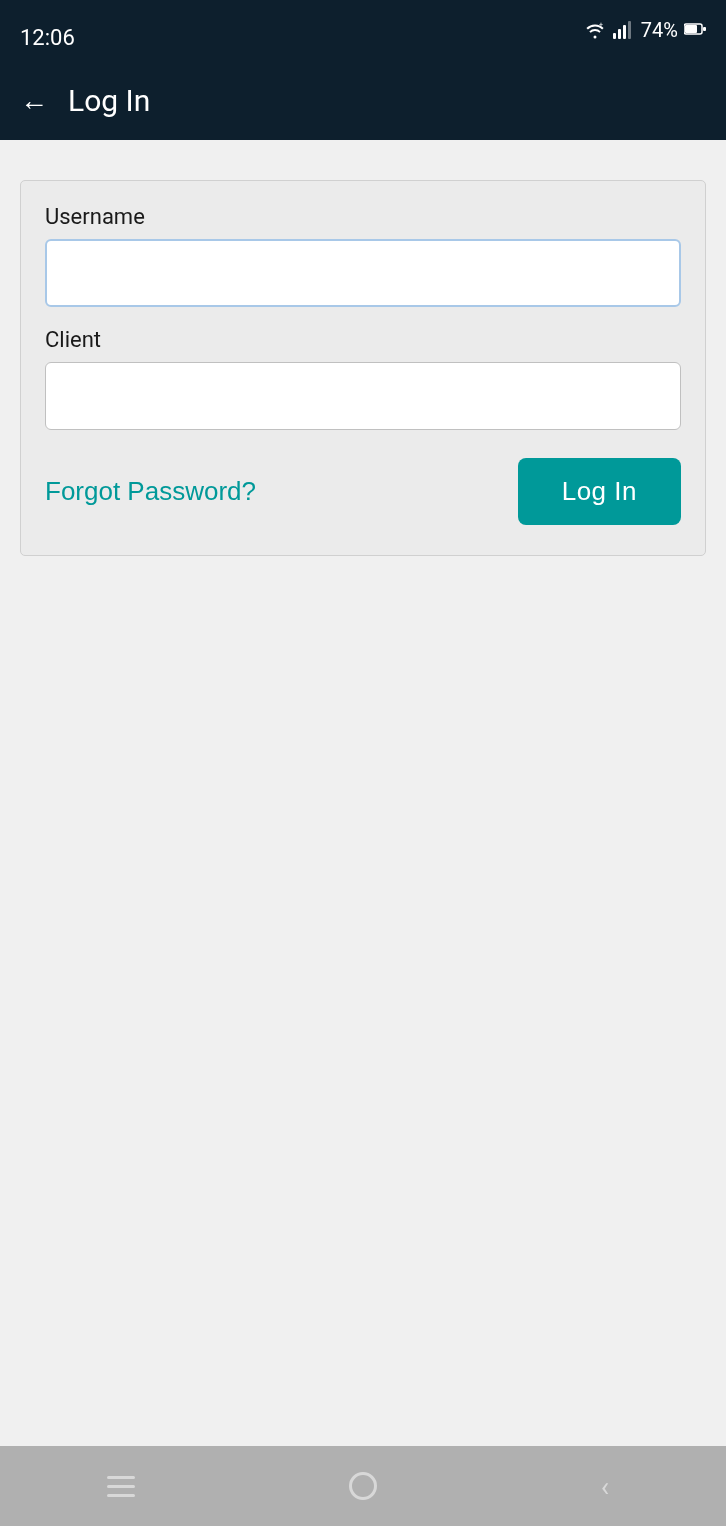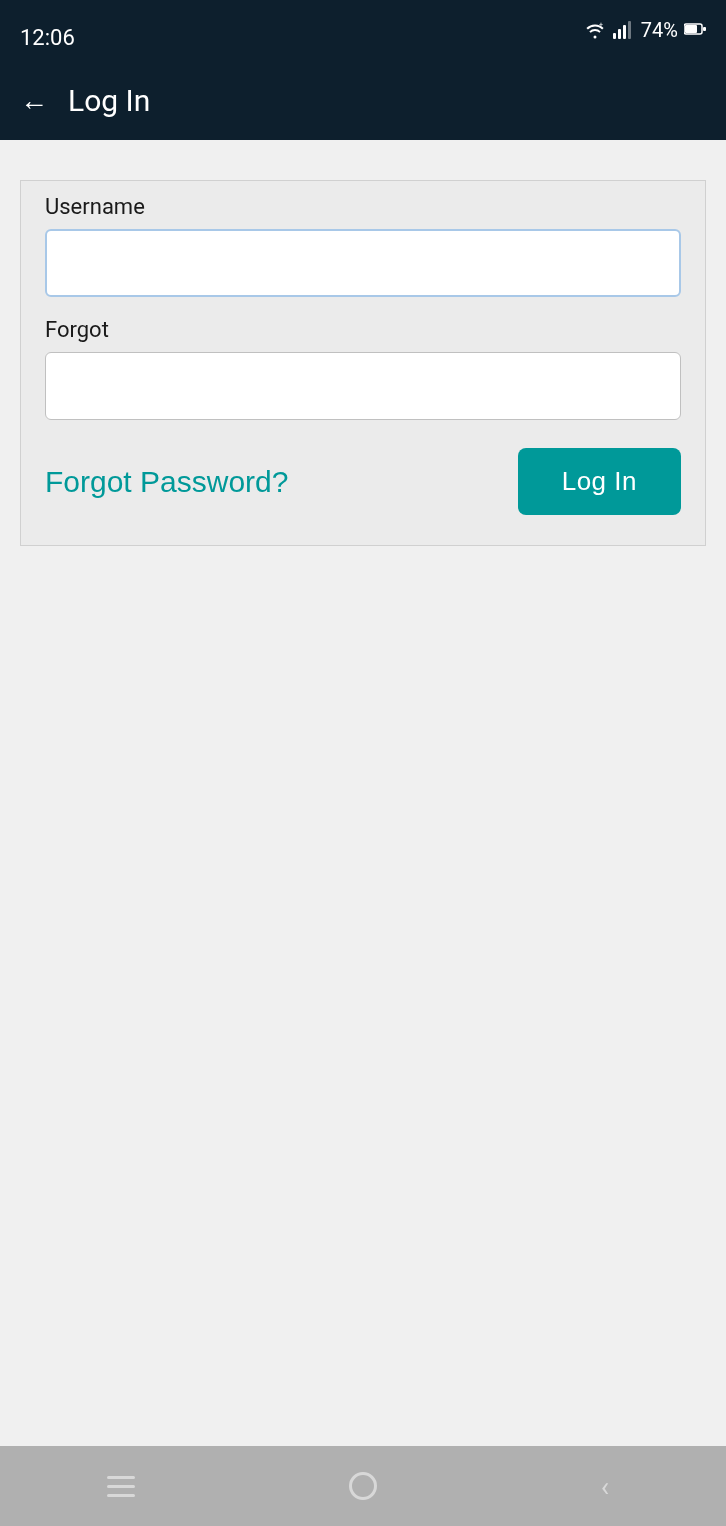--- a/index.html
+++ b/index.html
@@ -77,22 +77,22 @@
     
     .main-content {
       flex: 1;
       background: #f0f0f0;
       padding: 40px 20px 20px 20px;
     }
 
     
     .login-card {
       background: #ebebeb;
-      border-radius: 0;
-      padding: 13px 24px 30px 24px;
+      border-radius: 5px;
+      padding: 23px 24px 30px 24px;
       border: 1px solid #d0d0d0;
     }
 
     .field-group {
       margin-bottom: 20px;
     }
 
     .field-label {
       font-size: 22px;
       color: #1a1a1a;
@@ -119,21 +119,21 @@
 
     
     .actions-row {
       display: flex;
       justify-content: space-between;
       align-items: center;
       margin-top: 28px;
     }
 
     .forgot-password-link {
-      font-size: 30px;
+      font-size: 26px;
       color: #009999;
       text-decoration: none;
       cursor: pointer;
       background: none;
       border: none;
       padding: 0;
     }
 
     .login-button {
       background: #009999;
@@ -248,21 +248,21 @@
 <div class="main-content">
   <div class="login-card">
 
     <div class="field-group">
       <label class="field-label">Username</label>
       <input type="text" class="field-input" placeholder="" style="">
     </div>
 
 
     <div class="field-group">
-      <label class="field-label">Forgot</label>
+      <label class="field-label">Client</label>
       <input type="text" class="field-input unfocused" placeholder="" style="">
     </div>
 
     <div class="actions-row">
       <button class="forgot-password-link">Forgot Password?</button>
       <button class="login-button">Log In</button>
     </div>
 
   </div>
 </div>

